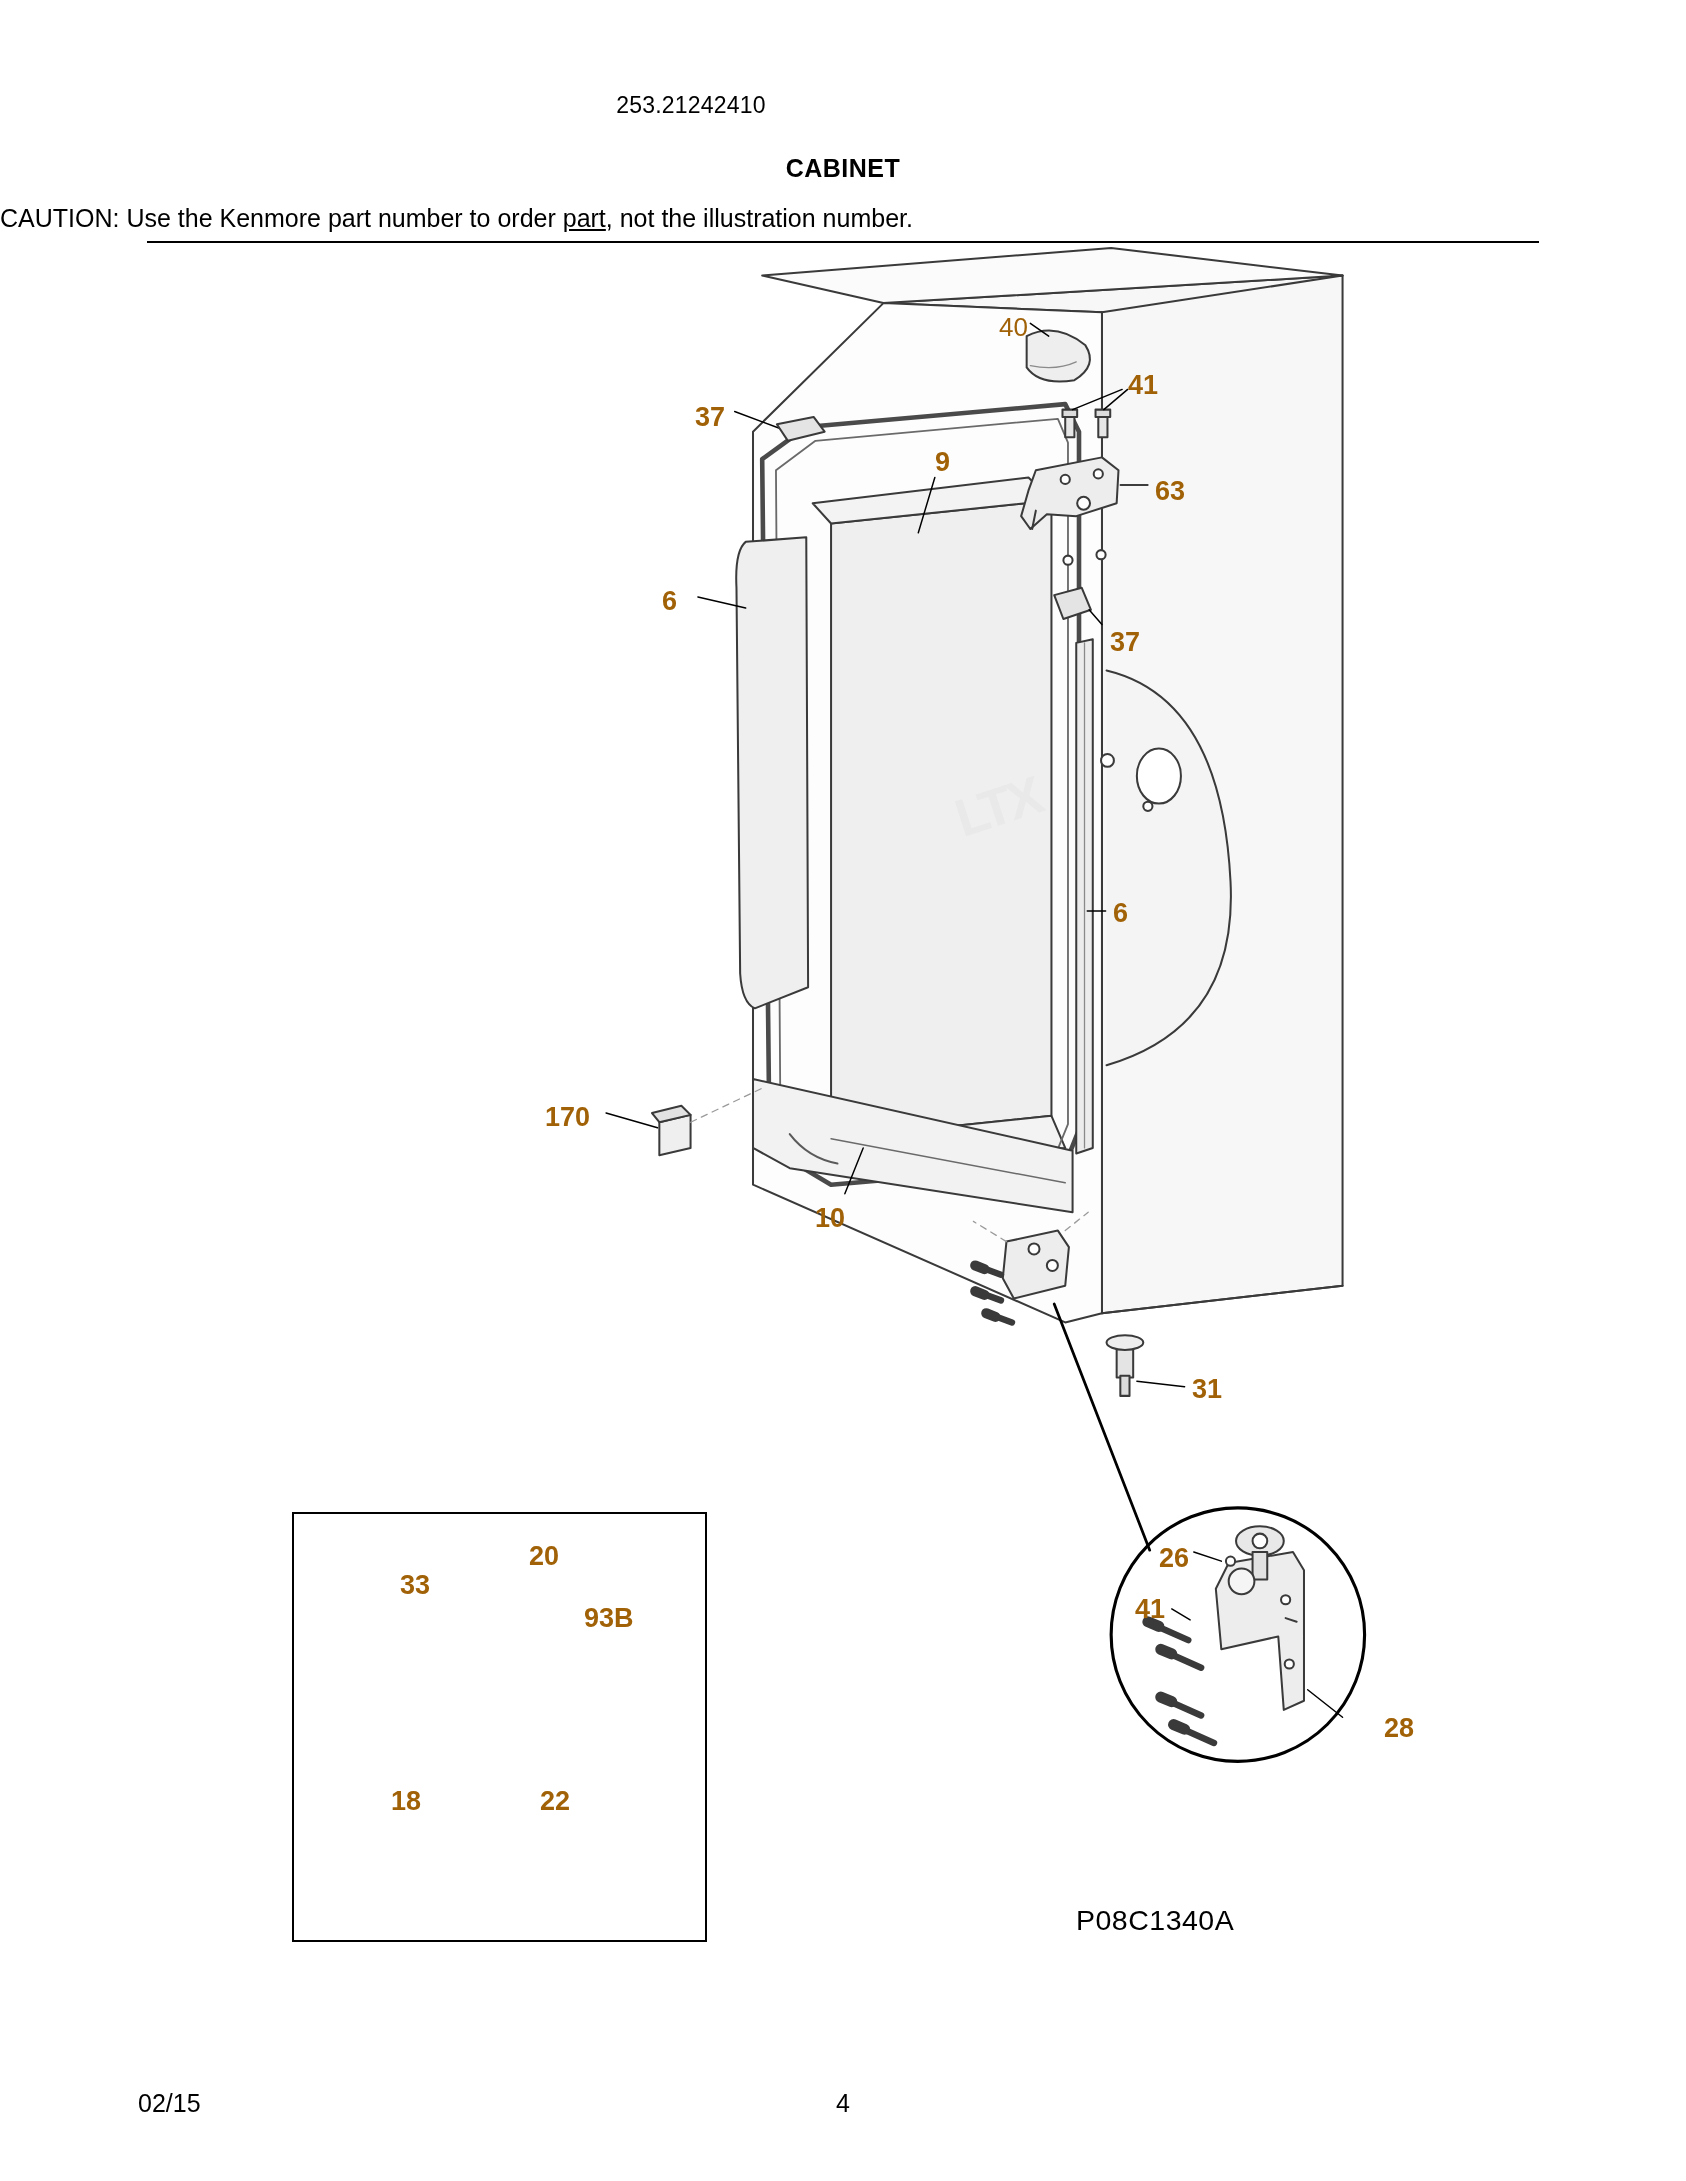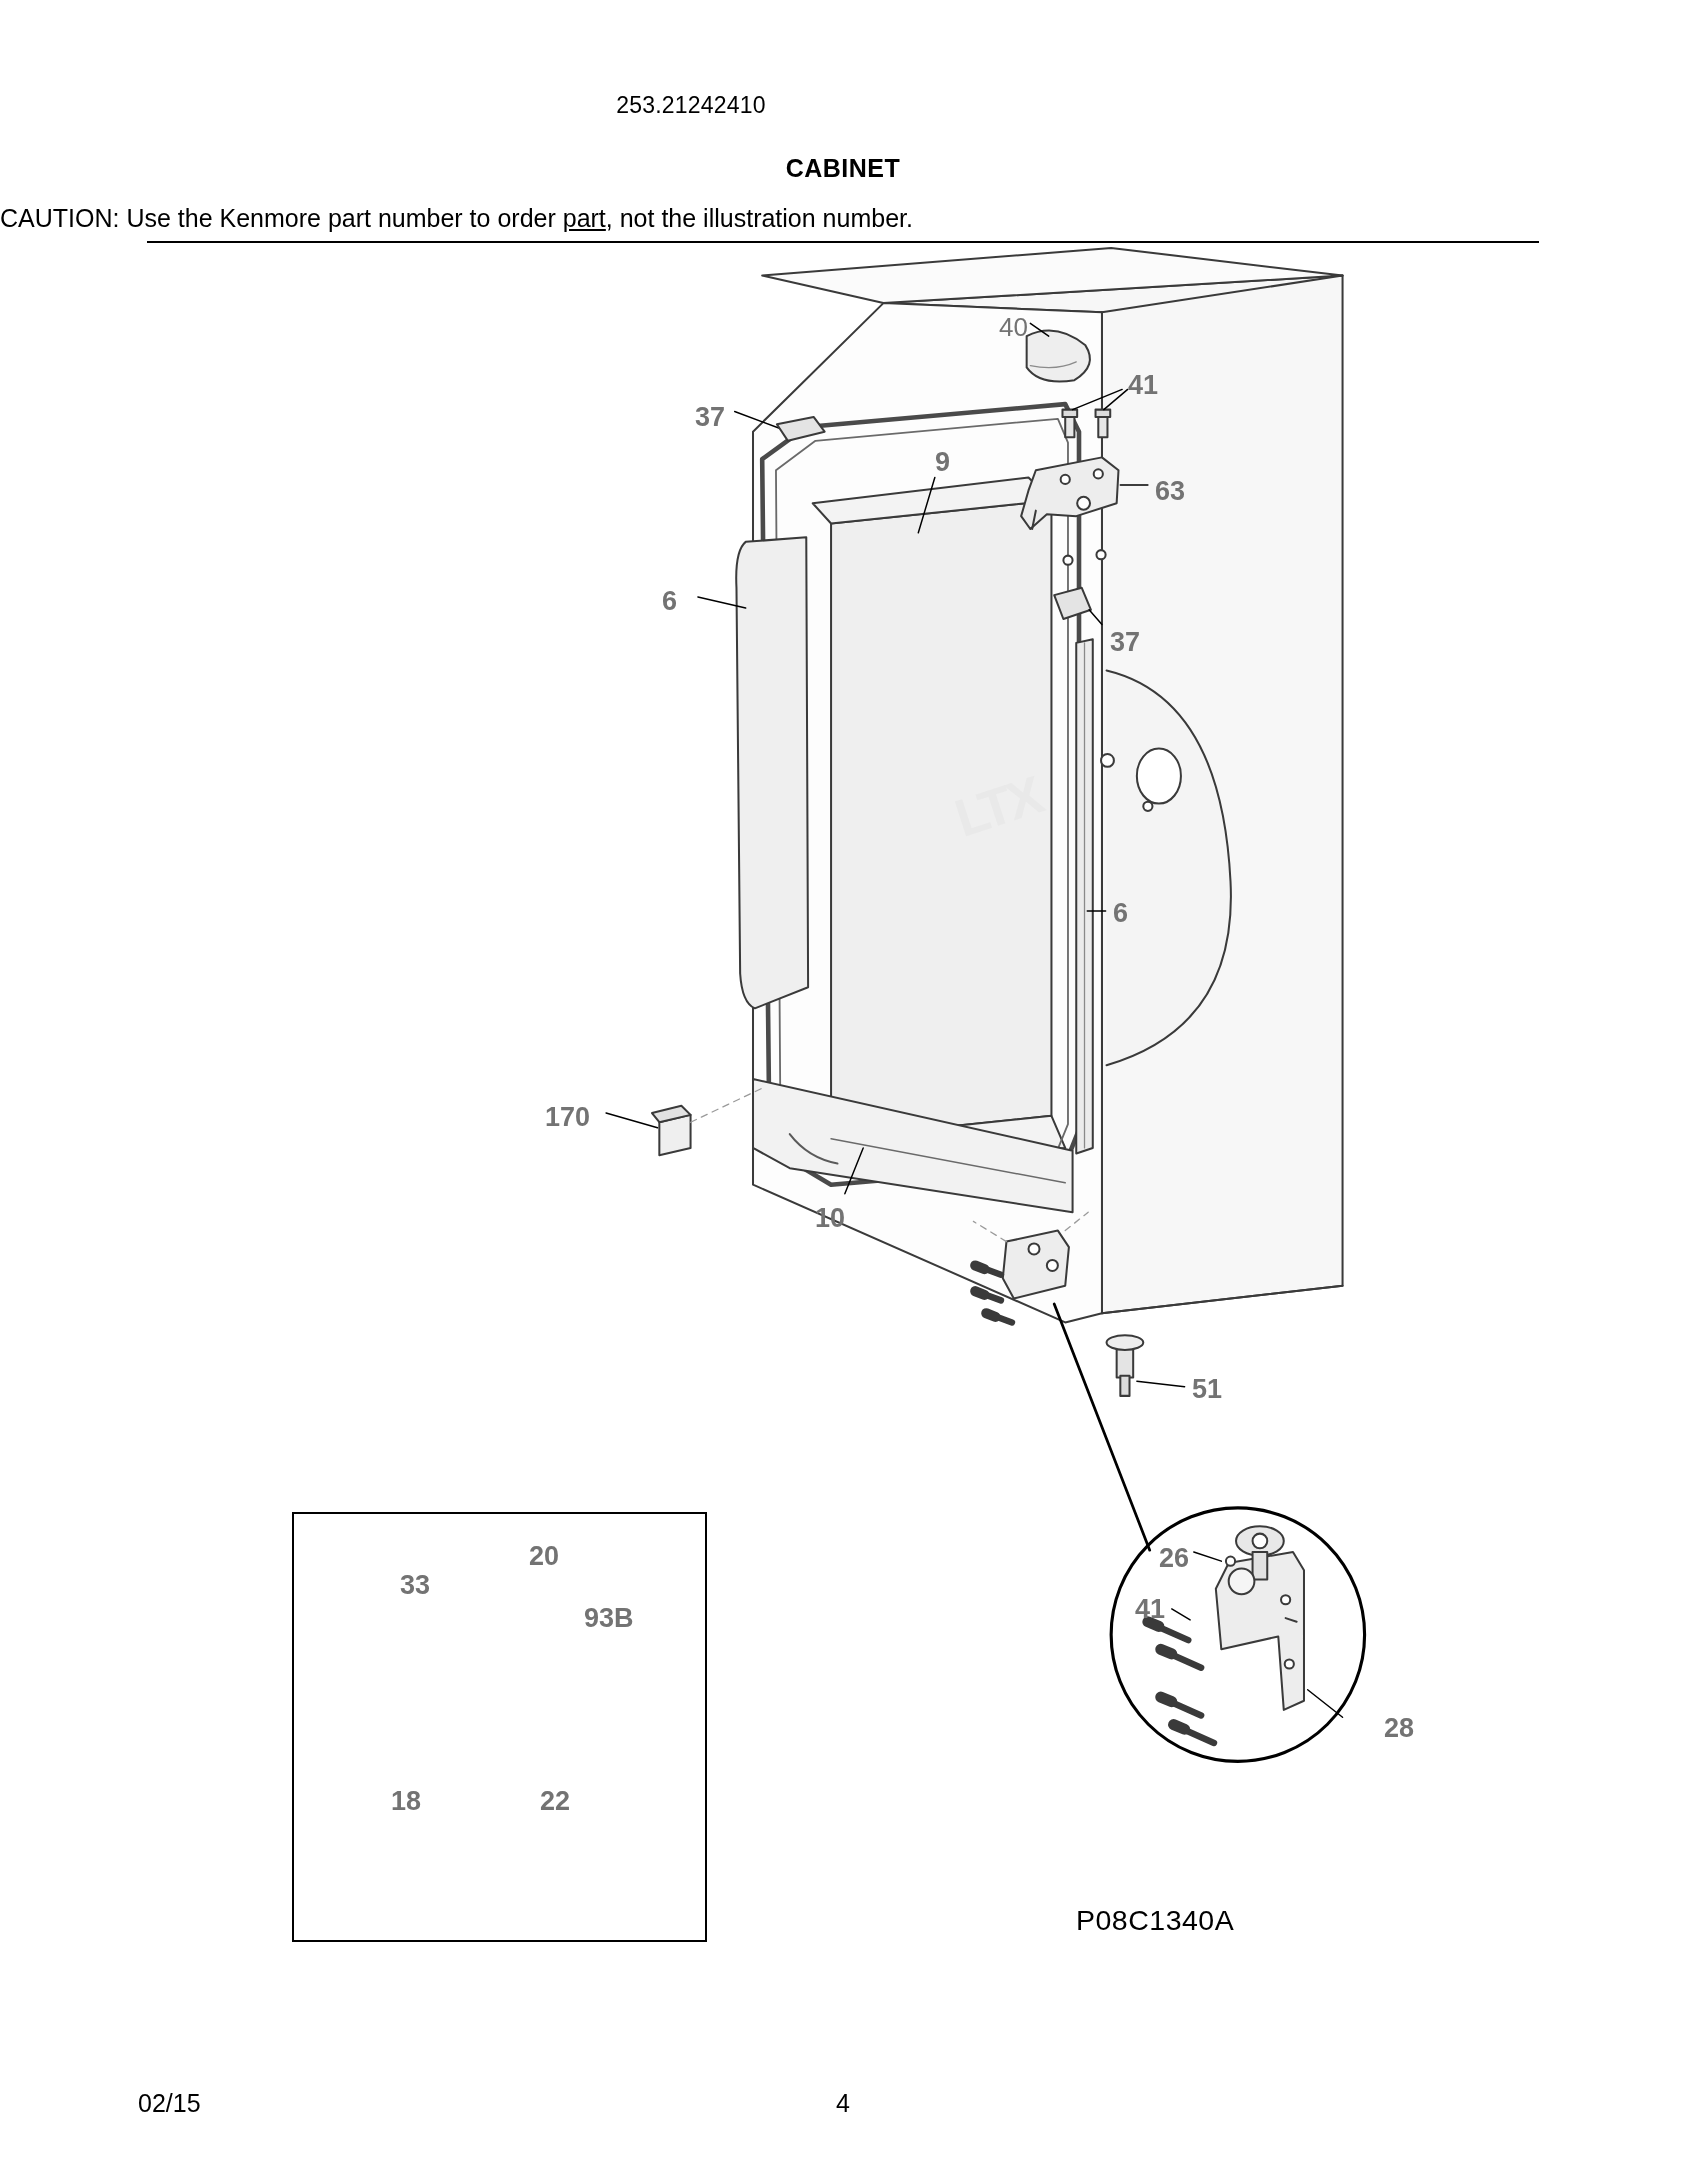--- a/index.html
+++ b/index.html
@@ -86,21 +86,21 @@
     position: absolute;
     left: 0; top: 0;
     width: 1686px;
     height: 2182px;
     pointer-events: none;
   }
   .callout {
     position: absolute;
     font-size: 27px;
     font-weight: bold;
-    color: #737373;
+    color: #a16207;
     white-space: nowrap;
   }
   .callout.thin {
     font-weight: normal;
     font-size: 26px;
   }
   .inset-box {
     position: absolute;
     left: 292px;
     top: 1512px;
@@ -292,21 +292,21 @@
   <div class="callout thin" style="left:999px; top:312px;">40</div>
   <div class="callout" style="left:1128px; top:370px;">41</div>
   <div class="callout" style="left:695px; top:402px;">37</div>
   <div class="callout" style="left:935px; top:447px;">9</div>
   <div class="callout" style="left:1155px; top:476px;">63</div>
   <div class="callout" style="left:662px; top:586px;">6</div>
   <div class="callout" style="left:1110px; top:627px;">37</div>
   <div class="callout" style="left:1113px; top:898px;">6</div>
   <div class="callout" style="left:545px; top:1102px;">170</div>
   <div class="callout" style="left:815px; top:1203px;">10</div>
-  <div class="callout" style="left:1192px; top:1374px;">51</div>
+  <div class="callout" style="left:1192px; top:1374px;">31</div>
   <div class="callout" style="left:1159px; top:1543px;">26</div>
   <div class="callout" style="left:1135px; top:1594px;">41</div>
   <div class="callout" style="left:1346px; top:1713px;margin-left:38px;">28</div>
   <div class="callout" style="left:400px; top:1570px;">33</div>
   <div class="callout" style="left:529px; top:1541px;">20</div>
   <div class="callout" style="left:584px; top:1603px;">93B</div>
   <div class="callout" style="left:391px; top:1786px;">18</div>
   <div class="callout" style="left:540px; top:1786px;">22</div>
 
   <div class="diagram-code">P08C1340A</div>

